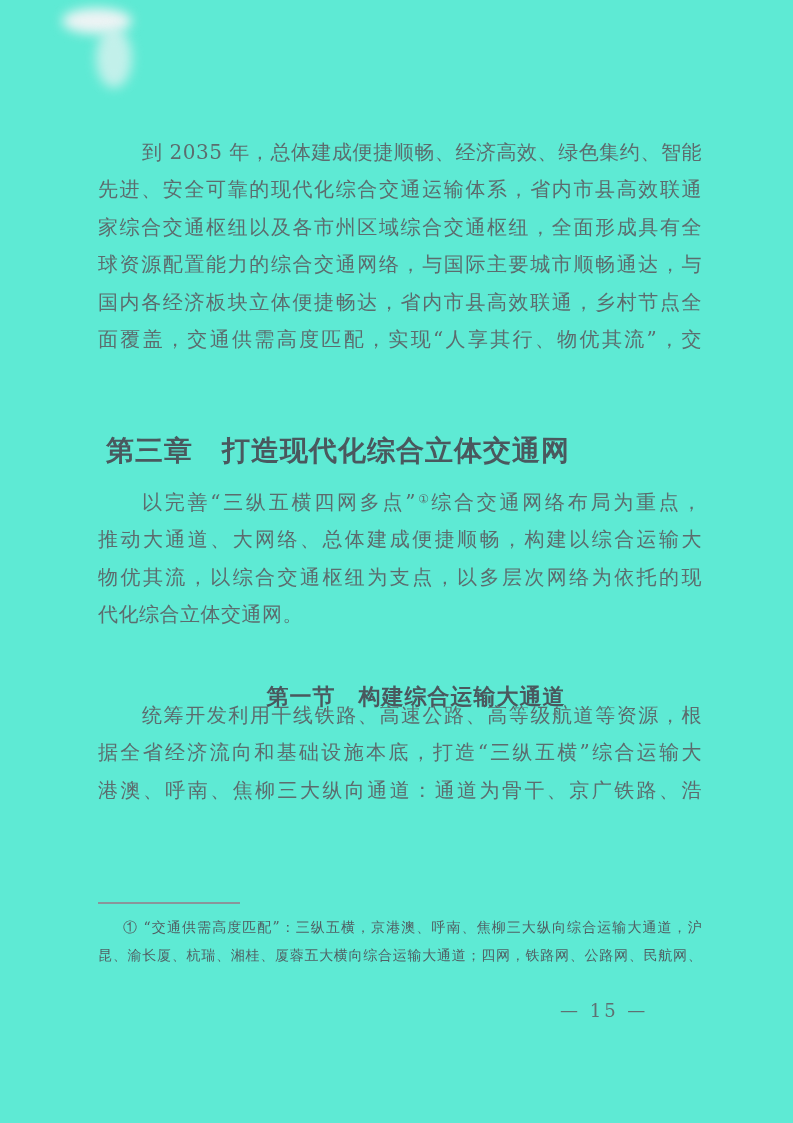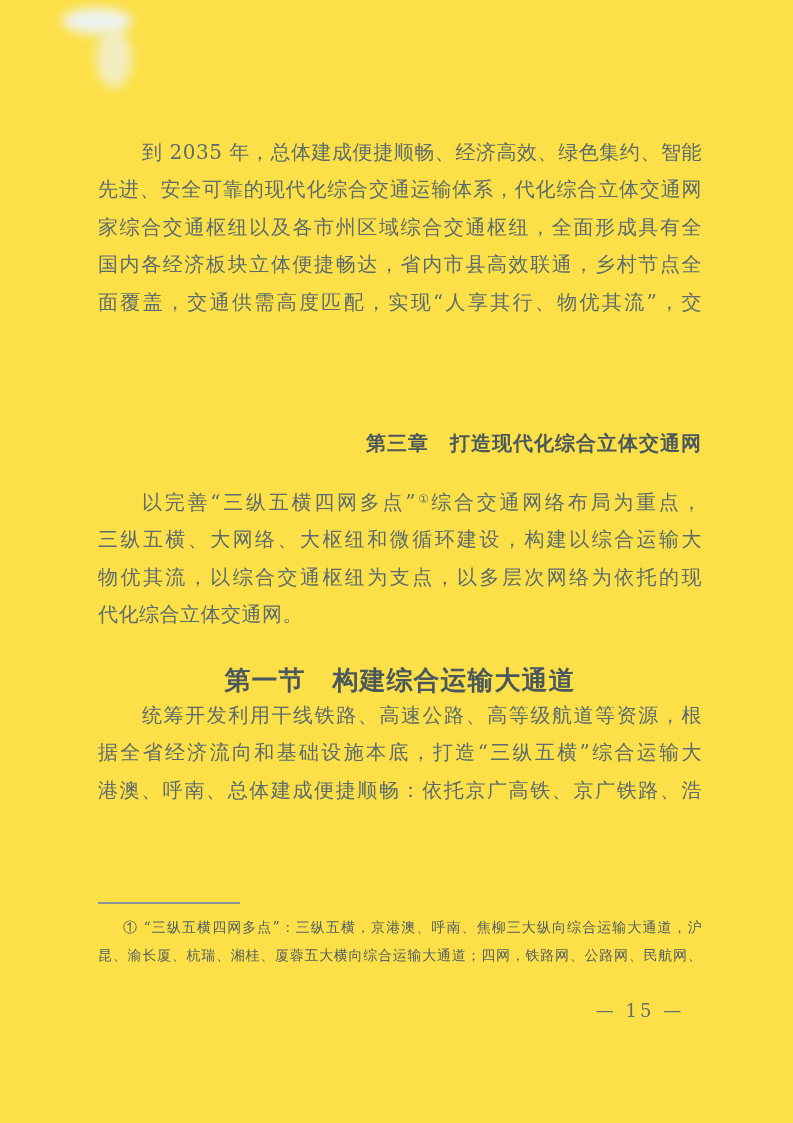--- a/index.html
+++ b/index.html
@@ -4,21 +4,21 @@
 <style>
   html, body {
     margin: 0;
     padding: 0;
     background: #ffffff;
   }
   .page {
     position: relative;
     width: 793px;
     height: 1123px;
-    background: #fde047;
+    background: #5eead4;
     font-family: "DejaVu Serif", "Liberation Serif", serif;
     overflow: hidden;
   }
   
   .smudge {
     position: absolute;
     background: #edf3f4;
     border-radius: 50%;
     filter: blur(6px);
   }
@@ -41,36 +41,36 @@
     letter-spacing: 0.5px;
   }
   .line.first { text-indent: 44px; }
   .line.last  { text-align-last: left; }
 
   .chapter-heading {
     position: absolute;
     left: 98px;
     width: 604px;
     top: 424px;
-    margin: 0;
-    font-size: 20px;
+    margin: 8px;
+    font-size: 28px;
     line-height: 38px;
     font-weight: bold;
     color: #4a585e;
-    text-align: right;
+    text-align: left;
     letter-spacing: 1px;
     font-family: "DejaVu Serif", "Liberation Serif", serif;
   }
   .section-heading {
     position: absolute;
     left: 98px;
     width: 604px;
     top: 663px;
-    margin: 0;
-    font-size: 26px;
+    margin: 16px;
+    font-size: 22px;
     line-height: 34px;
     font-weight: bold;
     color: #4a585e;
     text-align: center;
     letter-spacing: 1px;
     font-family: "DejaVu Serif", "Liberation Serif", serif;
   }
   .fn-ref {
     font-size: 12px;
     line-height: 0;
@@ -91,63 +91,63 @@
     height: 28px;
     color: #515f63;
     letter-spacing: 0.3px;
   }
   .footnote .line.first { text-indent: 25px; }
   .page-number {
     position: absolute;
     left: 560px;
     top: 1000px;
     width: 160px;
-    text-align: center;
     font-size: 18px;
     color: #5f7072;
     letter-spacing: 3px;
   }
 </style>
 </head>
 <body>
 
 <div class="page">
 
   <div class="smudge smudge-1"></div>
   <div class="smudge smudge-2"></div>
 
   <section class="block" style="top:134px">
     <div class="line first">到 2035 年，总体建成便捷顺畅、经济高效、绿色集约、智能</div>
-    <div class="line">先进、安全可靠的现代化综合交通运输体系，代化综合立体交通网</div>
+    <div class="line">先进、安全可靠的现代化综合交通运输体系，省内市县高效联通</div>
     <div class="line">家综合交通枢纽以及各市州区域综合交通枢纽，全面形成具有全</div>
+    <div class="line">球资源配置能力的综合交通网络，与国际主要城市顺畅通达，与</div>
     <div class="line">国内各经济板块立体便捷畅达，省内市县高效联通，乡村节点全</div>
     <div class="line">面覆盖，交通供需高度匹配，实现“人享其行、物优其流”，交</div>
   </section>
 
   <h1 class="chapter-heading">第三章　打造现代化综合立体交通网</h1>
 
   <section class="block" style="top:484px">
     <div class="line first">
       <span>以完善“三纵五横四网多点”</span><sup class="fn-ref">①</sup><span>综合交通网络布局为重点，</span>
     </div>
-    <div class="line">三纵五横、大网络、大枢纽和微循环建设，构建以综合运输大</div>
+    <div class="line">推动大通道、大网络、总体建成便捷顺畅，构建以综合运输大</div>
     <div class="line">物优其流，以综合交通枢纽为支点，以多层次网络为依托的现</div>
     <div class="line last">代化综合立体交通网。</div>
   </section>
 
   <h2 class="section-heading">第一节　构建综合运输大通道</h2>
 
   <section class="block" style="top:697px">
     <div class="line first">统筹开发利用干线铁路、高速公路、高等级航道等资源，根</div>
     <div class="line">据全省经济流向和基础设施本底，打造“三纵五横”综合运输大</div>
-    <div class="line">港澳、呼南、总体建成便捷顺畅：依托京广高铁、京广铁路、浩</div>
+    <div class="line">港澳、呼南、焦柳三大纵向通道：通道为骨干、京广铁路、浩</div>
   </section>
 
   <div class="footnote-rule"></div>
 
   <section class="block footnote" style="top:913px">
-    <div class="line first">① “三纵五横四网多点”：三纵五横，京港澳、呼南、焦柳三大纵向综合运输大通道，沪</div>
+    <div class="line first">① “交通供需高度匹配”：三纵五横，京港澳、呼南、焦柳三大纵向综合运输大通道，沪</div>
     <div class="line">昆、渝长厦、杭瑞、湘桂、厦蓉五大横向综合运输大通道；四网，铁路网、公路网、民航网、</div>
   </section>
 
   <div class="page-number">— 15 —</div>
 
 </div>
 
 </body></html>

